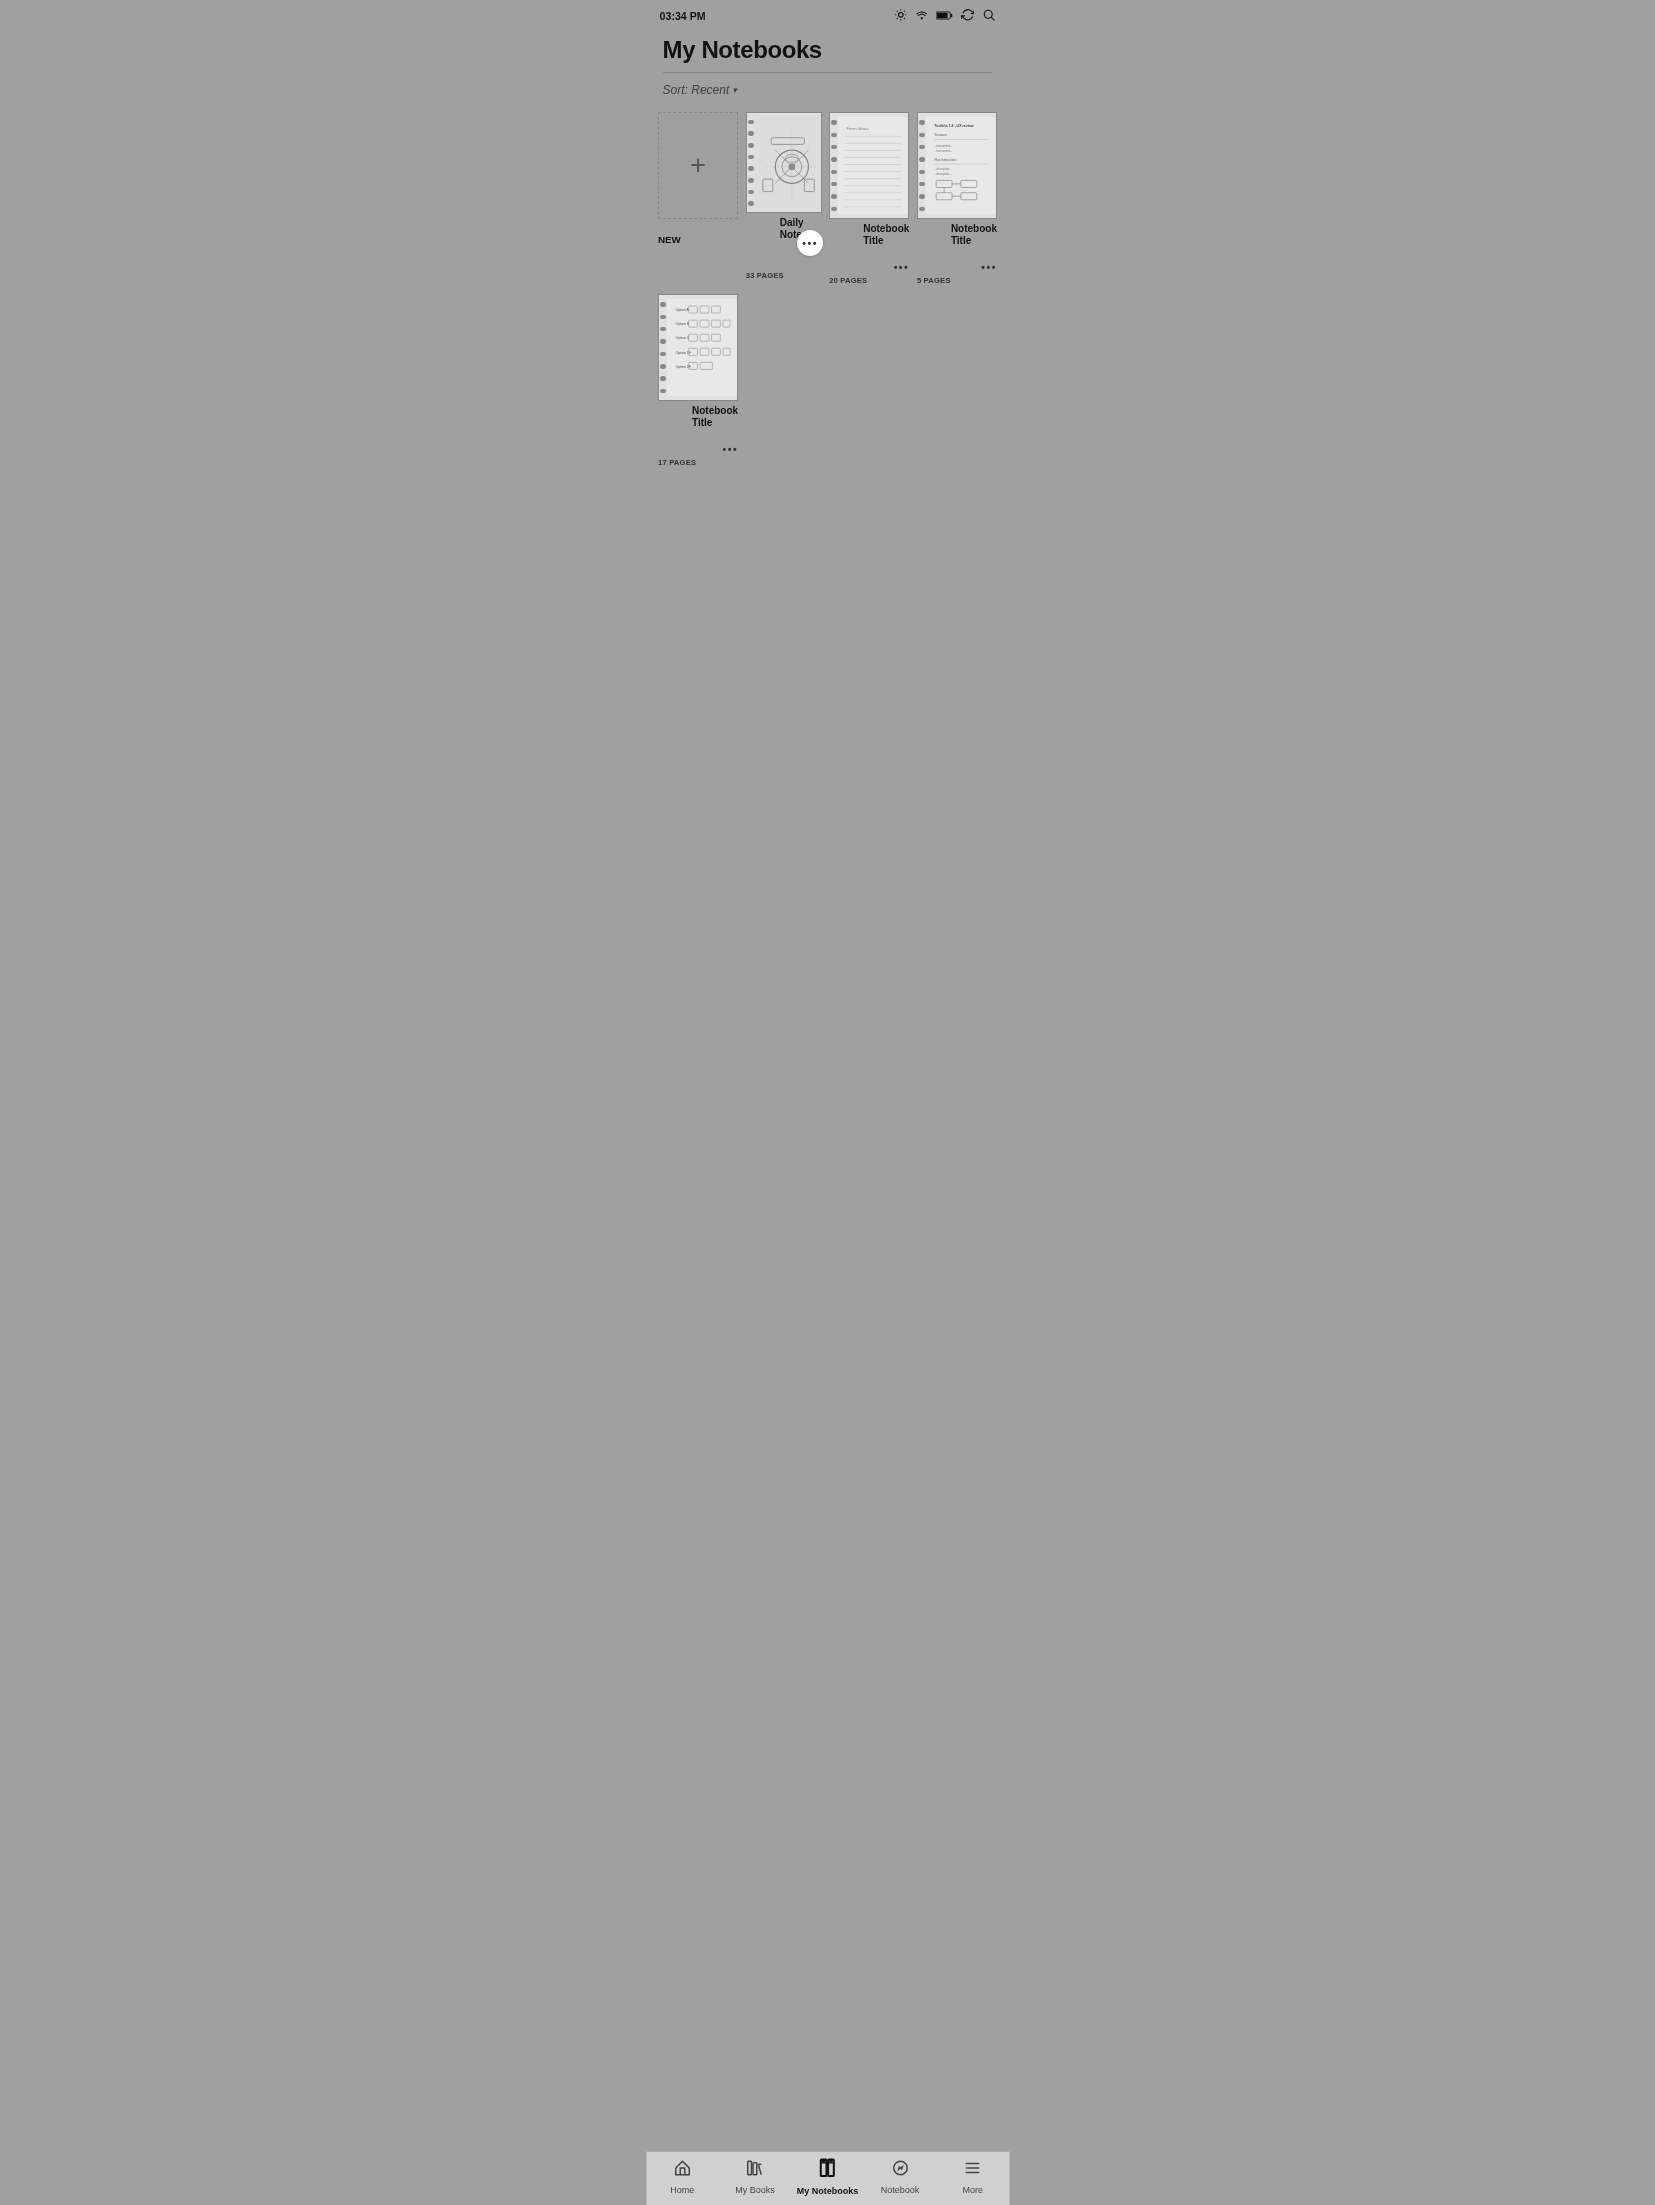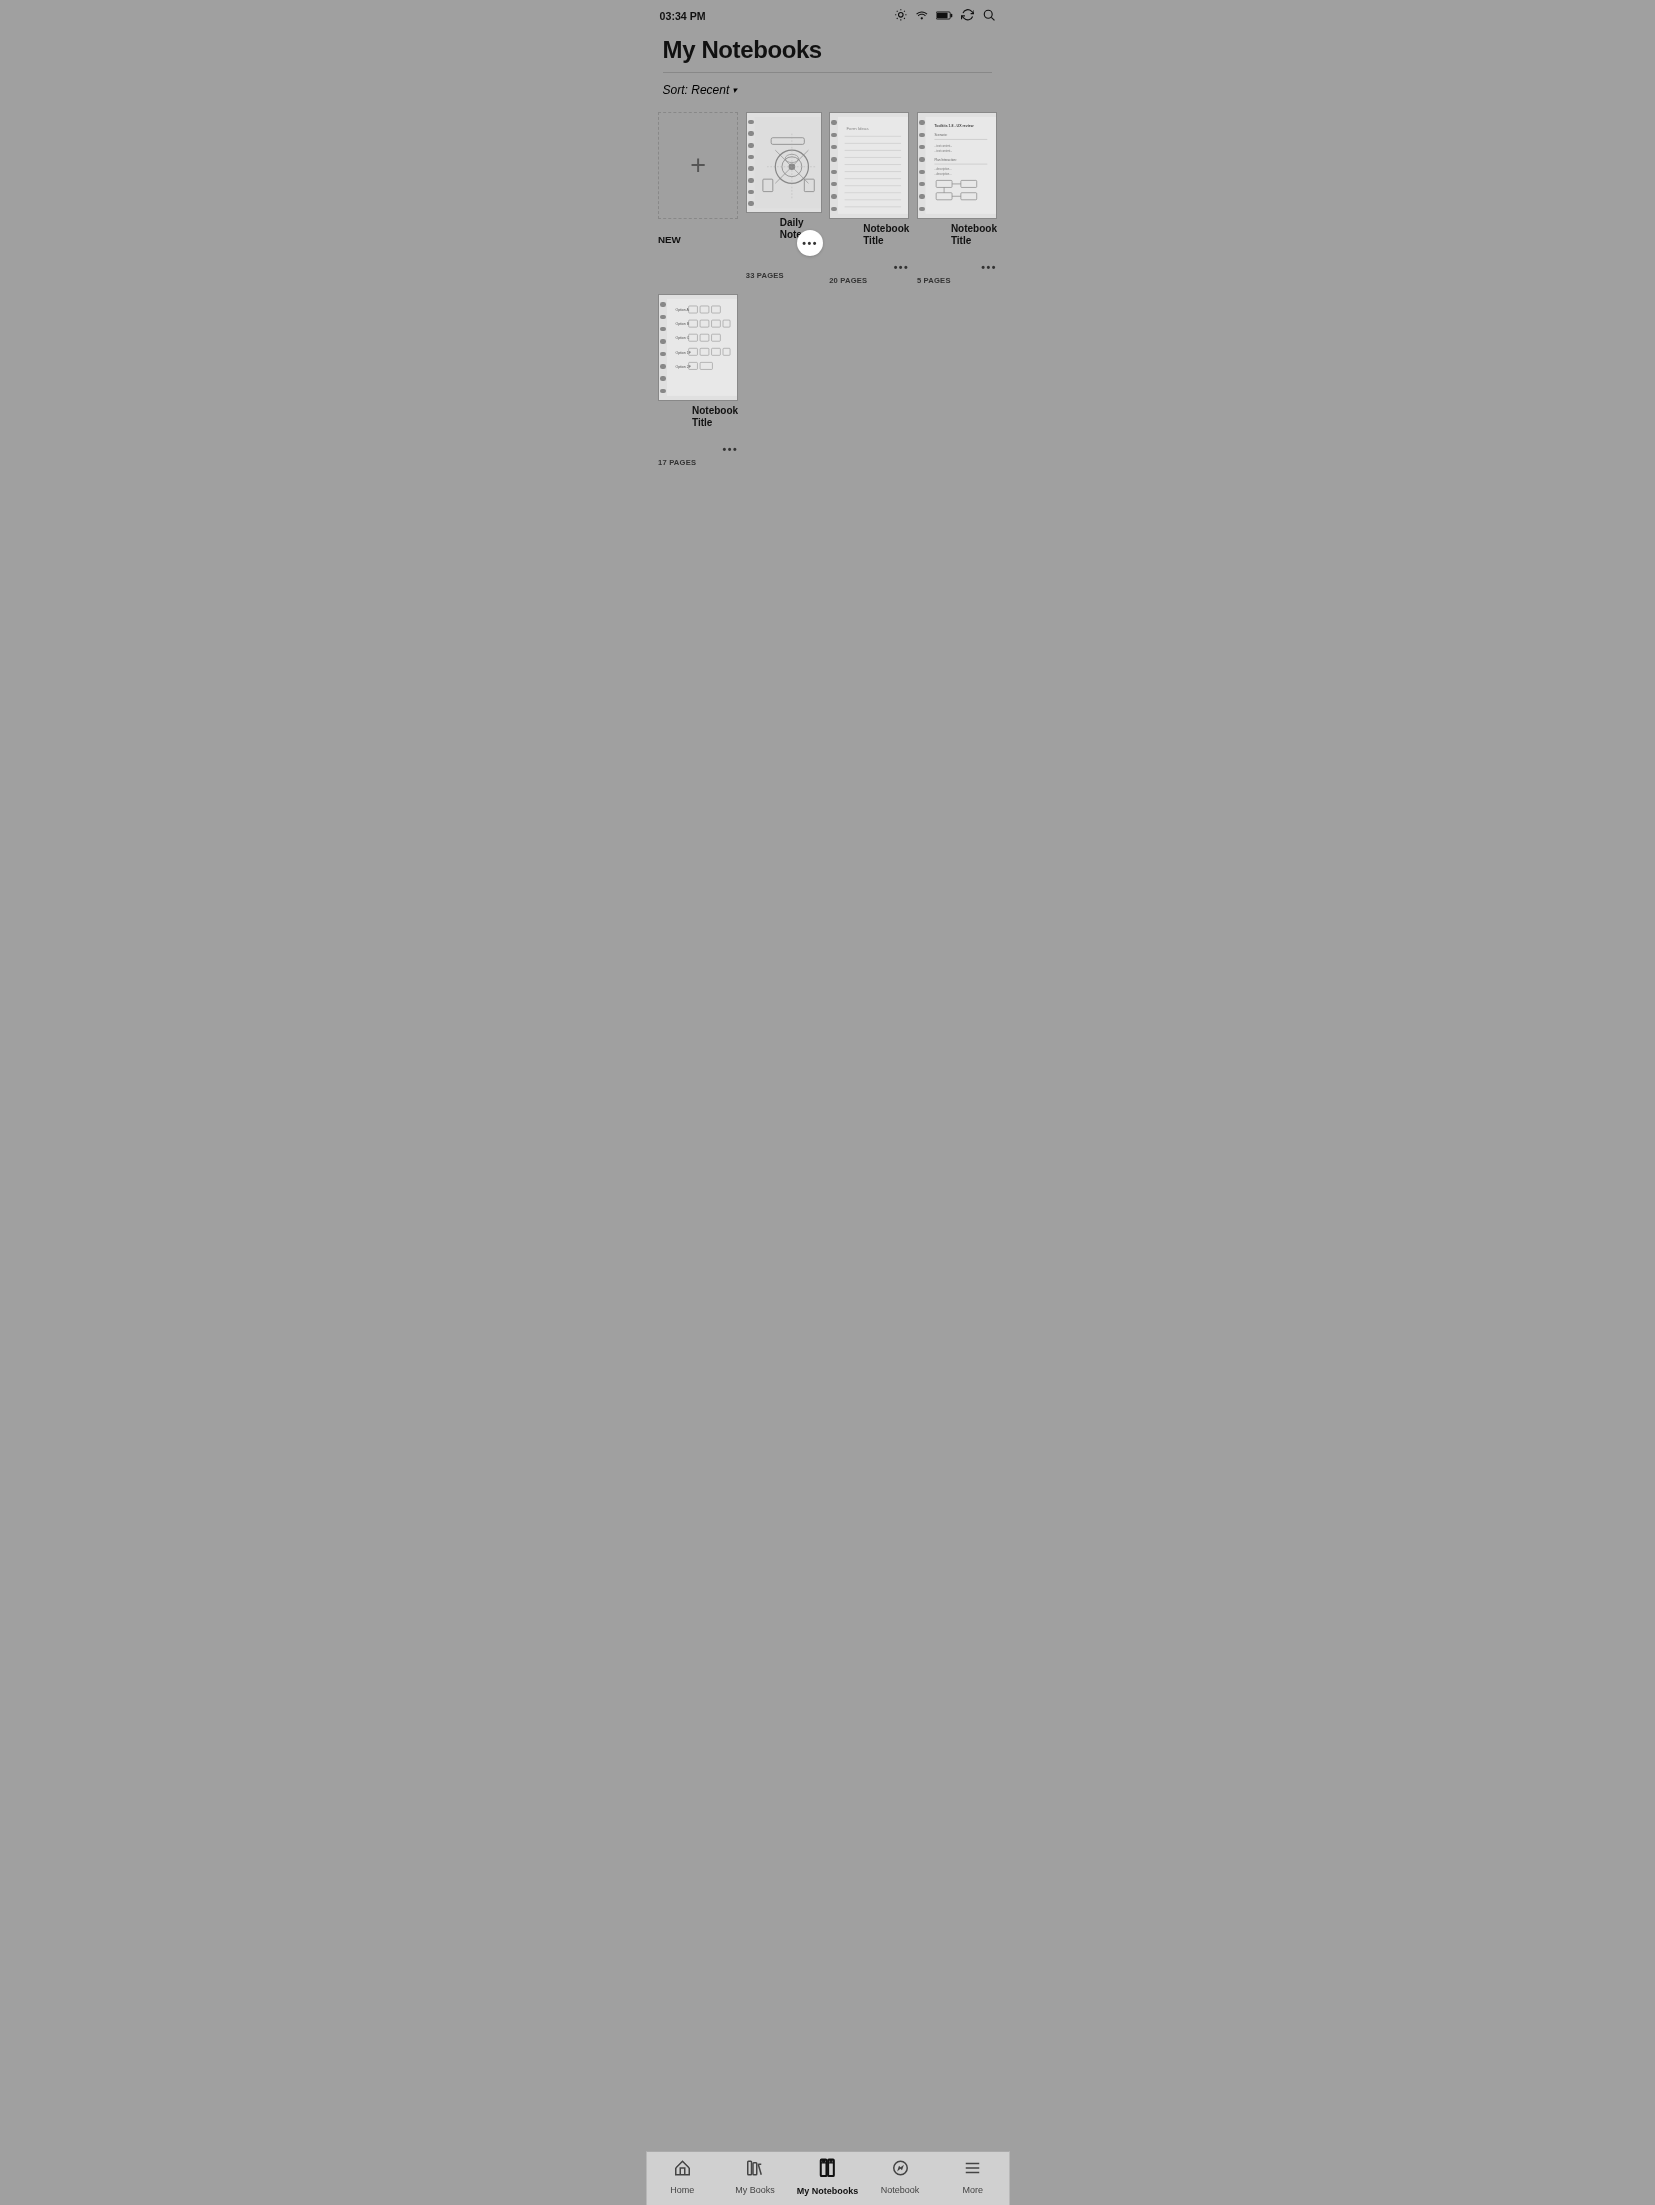--- a/index.html
+++ b/index.html
@@ -52,21 +52,21 @@
       margin: 0 16.6px;
     }
 
     
     .sort-bar {
       padding: 10.6px 16.6px 12px;
     }
     .sort-label {
       font-size: 12px;
       font-style: italic;
-      color: #000000;
+      color: #404040;
       display: flex;
       align-items: center;
       gap: 3px;
     }
     .chevron {
       font-size: 9px;
     }
 
     
     .notebooks-grid {

